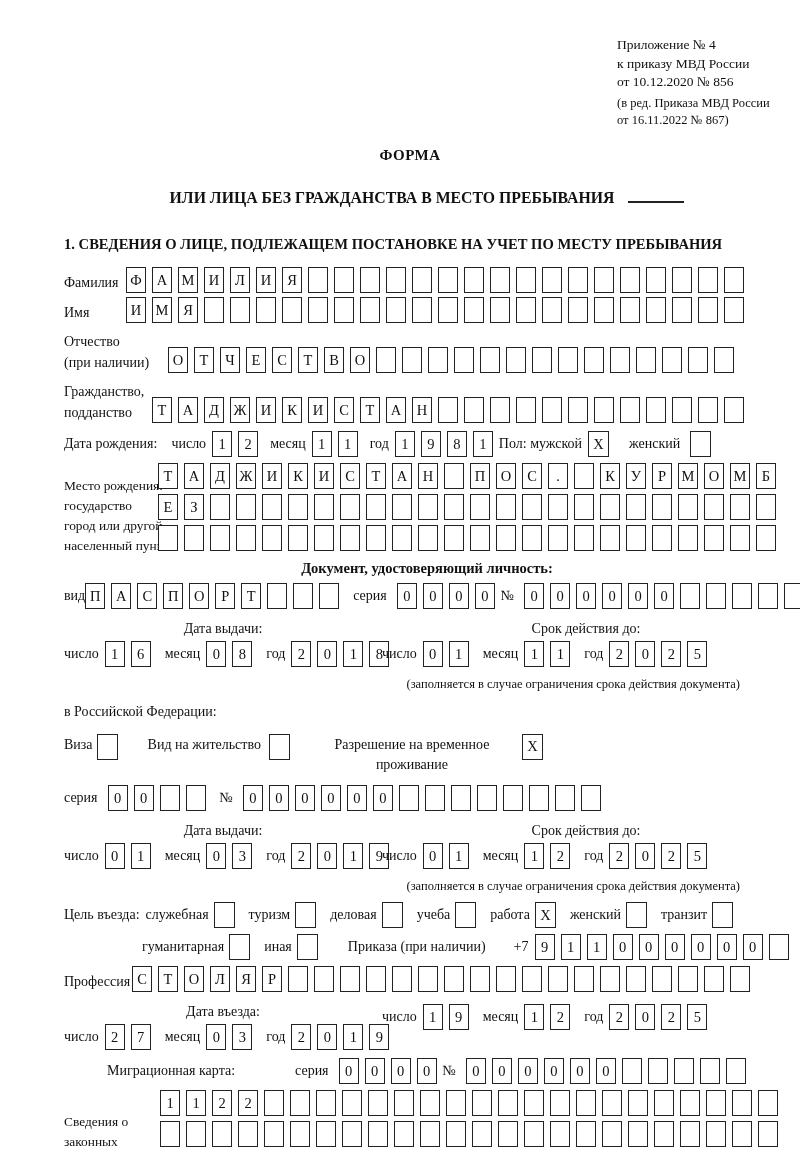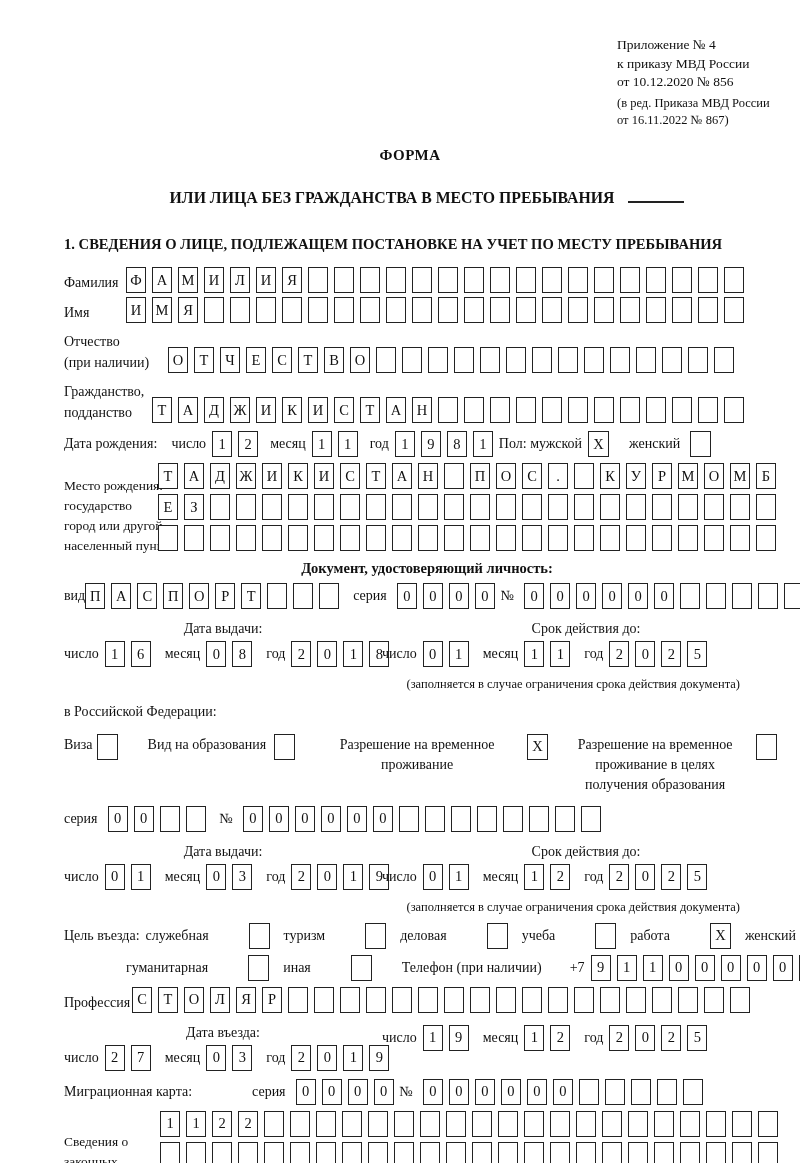--- a/index.html
+++ b/index.html
@@ -46,21 +46,21 @@
 
   .intro{font-size:14px;line-height:1.75;margin-top:4px;}
 
   .opts{display:flex;align-items:flex-start;margin-top:8px;margin-bottom:10px;}
   .opt{display:flex;align-items:flex-start;}
   .opt .ilabel{padding-top:4px;}
   .opt-text{font-size:14px;text-align:center;line-height:1.45;padding-top:2px;}
   .otw200{width:204px;} .otw190{width:186px;}
   .opt .checkbox{margin-left:8px;margin-top:1px;}
 
-  .purpose{display:flex;align-items:center;gap:35px;}
+  .purpose{display:flex;align-items:center;}
   .purpose .ilabel{margin-right:5px;}
   b.dochead{display:block;text-align:center;font-size:14.5px;margin:4px 0 6px 0;}
 </style>
 </head>
 <body>
 
 <div class="page">
 
   <div class="appendix">
     <div>Приложение № 4</div>
@@ -409,30 +409,26 @@
   <div class="intro">
     <div>в Российской Федерации:</div>
   </div>
 
   <div class="opts">
     <div class="opt">
       <span class="ilabel">Виза</span>
       <span class="checkbox" style="margin-left:4px;"></span>
     </div>
     <div class="opt ml30">
-      <span class="ilabel">Вид на образования</span>
+      <span class="ilabel">Вид на жительство</span>
       <span class="checkbox ml14"></span>
     </div>
     <div class="opt ml20">
       <span class="opt-text otw200">Разрешение на временное проживание</span>
       <span class="checkbox">X</span>
-    </div>
-    <div class="opt ml14">
-      <span class="opt-text otw190">Разрешение на временное проживание в целях получения образования</span>
-      <span class="checkbox"></span>
     </div>
   </div>
 
   <div class="inline-row">
     <span class="ilabel gap10">серия</span>
     <span class="cells">
         <span class="cell">0</span>
         <span class="cell">0</span>
         <span class="cell"></span>
         <span class="cell"></span>
@@ -529,30 +525,30 @@
     <span class="purpose gap14">
       <span class="ilabel">женский</span>
       <span class="checkbox"></span>
     </span>
     <span class="purpose">
       <span class="ilabel">транзит</span>
       <span class="checkbox"></span>
     </span>
   </div>
 
-  <div class="inline-row" style="margin-left:62px;">
+  <div class="inline-row" style="margin-left:78px;">
     <span class="purpose gap14">
       <span class="ilabel">гуманитарная</span>
       <span class="checkbox"></span>
     </span>
     <span class="purpose">
       <span class="ilabel">иная</span>
       <span class="checkbox"></span>
     </span>
-    <span class="ilabel ml30 gap14">Телефон (при наличии)</span>
+    <span class="ilabel ml30 gap14">Приказа (при наличии)</span>
     <span class="ilabel gap6 ml14">+7</span>
     <span class="cells">
         <span class="cell">9</span>
         <span class="cell">1</span>
         <span class="cell">1</span>
         <span class="cell">0</span>
         <span class="cell">0</span>
         <span class="cell">0</span>
         <span class="cell">0</span>
         <span class="cell">0</span>
@@ -630,21 +626,21 @@
         <span class="cells">
             <span class="cell">2</span>
             <span class="cell">0</span>
             <span class="cell">2</span>
             <span class="cell">5</span>
           </span>
       </div>
     </div>
   </div>
 
-  <div class="inline-row" style="margin-top:8px;">
+  <div class="inline-row" style="margin-top:8px;margin-left:43px;">
     <span class="ilabel">Миграционная карта:</span>
     <span class="ilabel gap10" style="margin-left:60px;">серия</span>
     <span class="cells">
         <span class="cell">0</span>
         <span class="cell">0</span>
         <span class="cell">0</span>
         <span class="cell">0</span>
       </span>
     <span class="ilabel gap10">№</span>
     <span class="cells">

